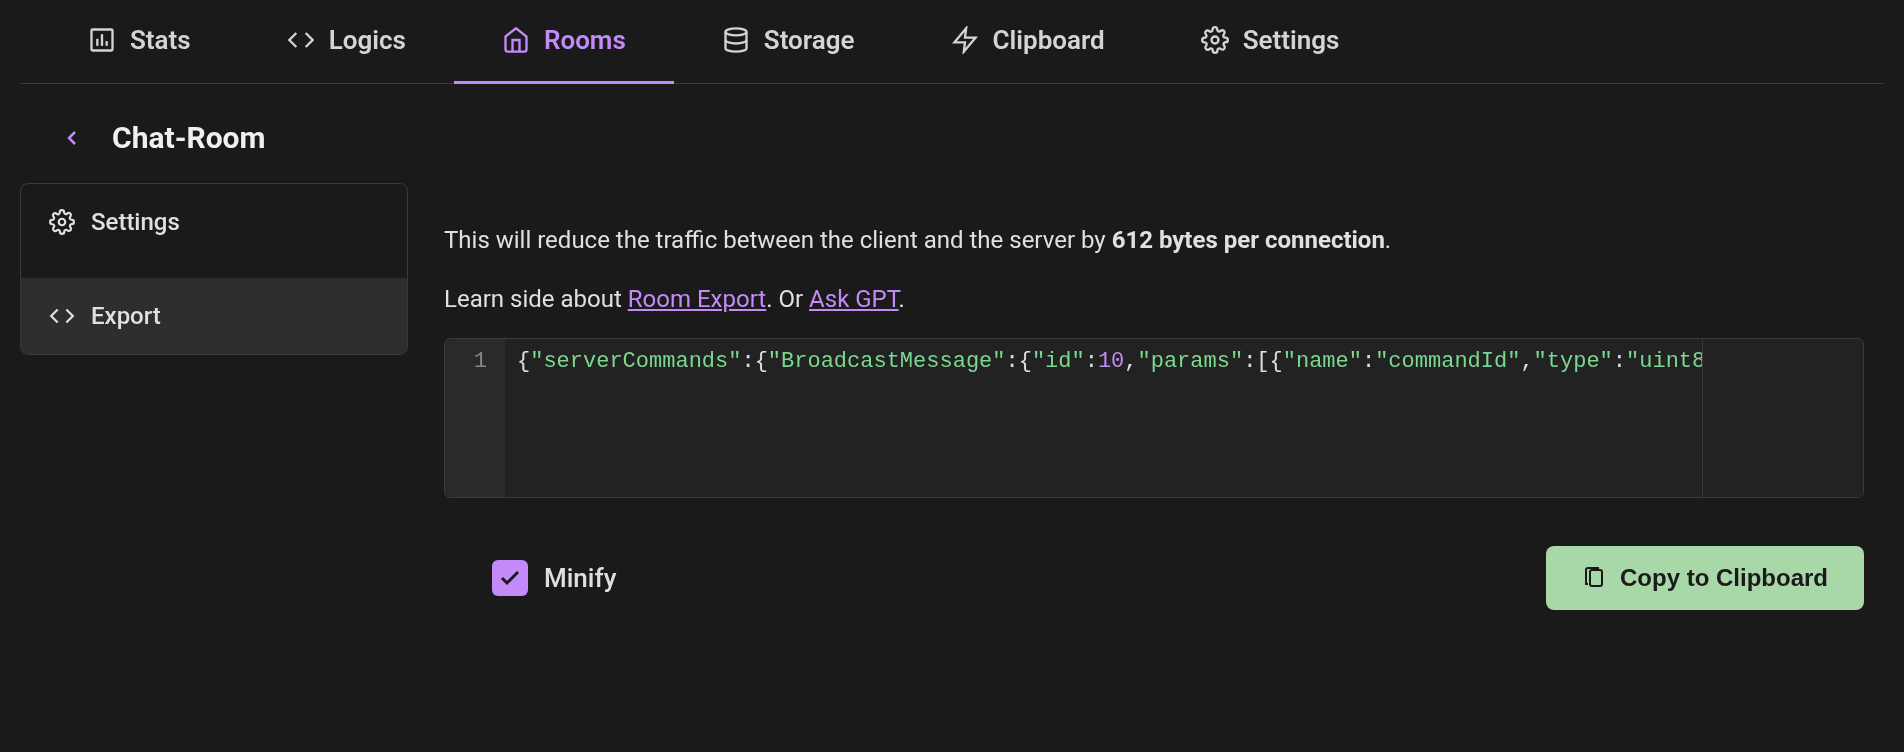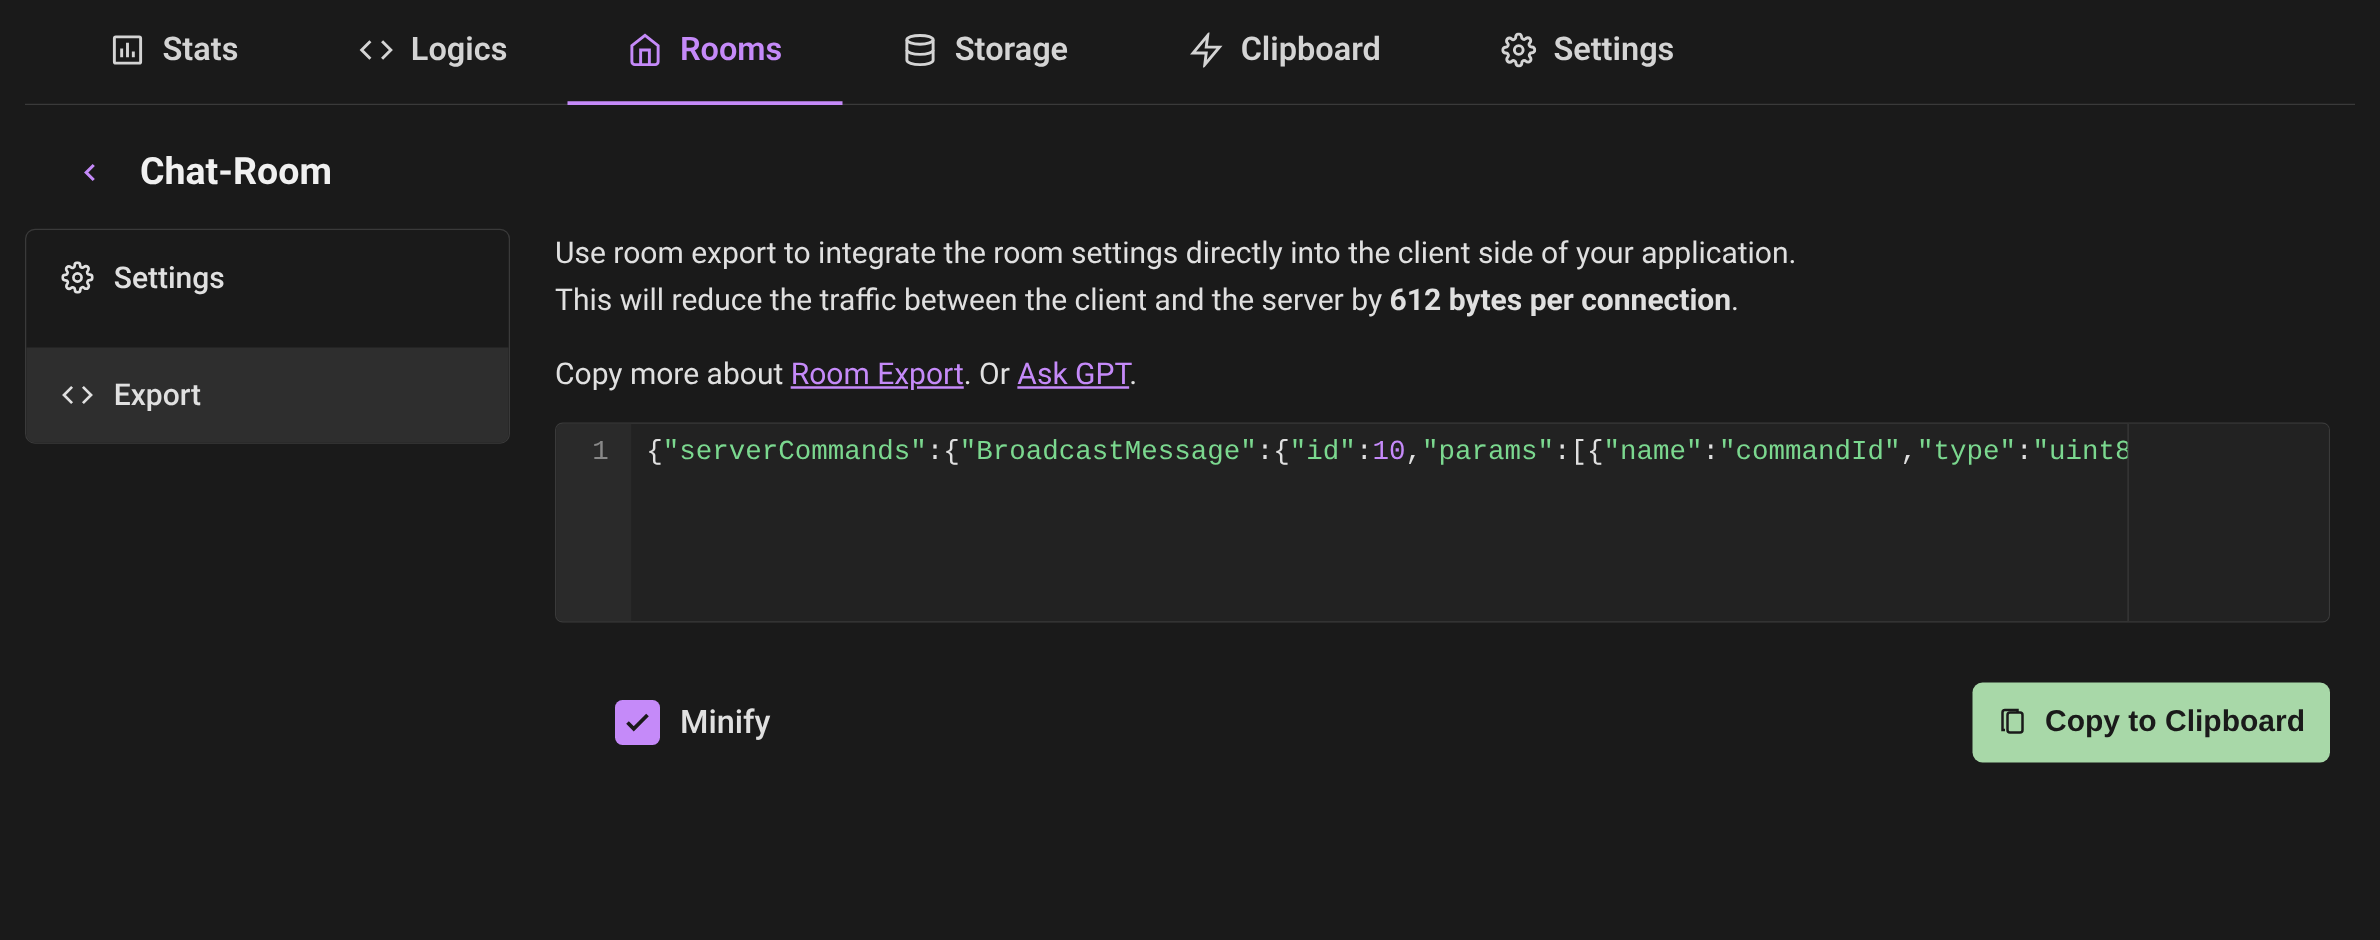--- a/index.html
+++ b/index.html
@@ -165,21 +165,21 @@
     align-items: center;
     justify-content: center;
   }
   .checkbox svg { width: 24px; height: 24px; color: #1a1a1a; }
 
   .copy-btn {
     background: #a8d8a8;
     color: #1a1a1a;
     border: none;
     border-radius: 8px;
-    padding: 18px 20px;
+    padding: 18px 36px;
     font-size: 24px;
     font-weight: 600;
     display: flex;
     align-items: center;
     gap: 14px;
     cursor: pointer;
   }
   .copy-btn svg { width: 24px; height: 24px; }
 </style>
 </head>
@@ -253,25 +253,25 @@
       <svg viewBox="0 0 24 24" fill="none" stroke="currentColor" stroke-width="2">
           <polyline points="16 18 22 12 16 6"></polyline>
           <polyline points="8 6 2 12 8 18"></polyline>
         </svg>
       <span>Export</span>
     </div>
   </aside>
 
   <section class="content">
     <p class="desc">
-      <span>Use room export to integrate the room settings directly into the client side of your application.</span><br>
+      <br>
       <span>This will reduce the traffic between the client and the server by </span><strong>612 bytes per connection</strong><span>.</span>
     </p>
     <p class="desc">
-      <span>Copy more about </span><a href="#">Room Export</a><span>. Or </span><a href="#">Ask GPT</a><span>.</span>
+      <span>Learn side about </span><a href="#">Room Export</a><span>. Or </span><a href="#">Ask GPT</a><span>.</span>
     </p>
 
     <div class="codebox">
       <div class="gutter">
         <div>1</div>
       </div>
       <div class="codecontent" id="code-content"><span class="brace">{</span><span class="key">"serverCommands"</span><span class="brace">:{</span><span class="key">"BroadcastMessage"</span><span class="brace">:{</span><span class="key">"id"</span><span class="brace">:</span><span class="num">10</span><span class="brace">,</span><span class="key">"params"</span><span class="brace">:[{</span><span class="key">"name"</span><span class="brace">:</span><span class="key">"commandId"</span><span class="brace">,</span><span class="key">"type"</span><span class="brace">:</span><span class="key">"uint8"</span></div>
       <div class="scrollbar-region"></div>
     </div>
 

